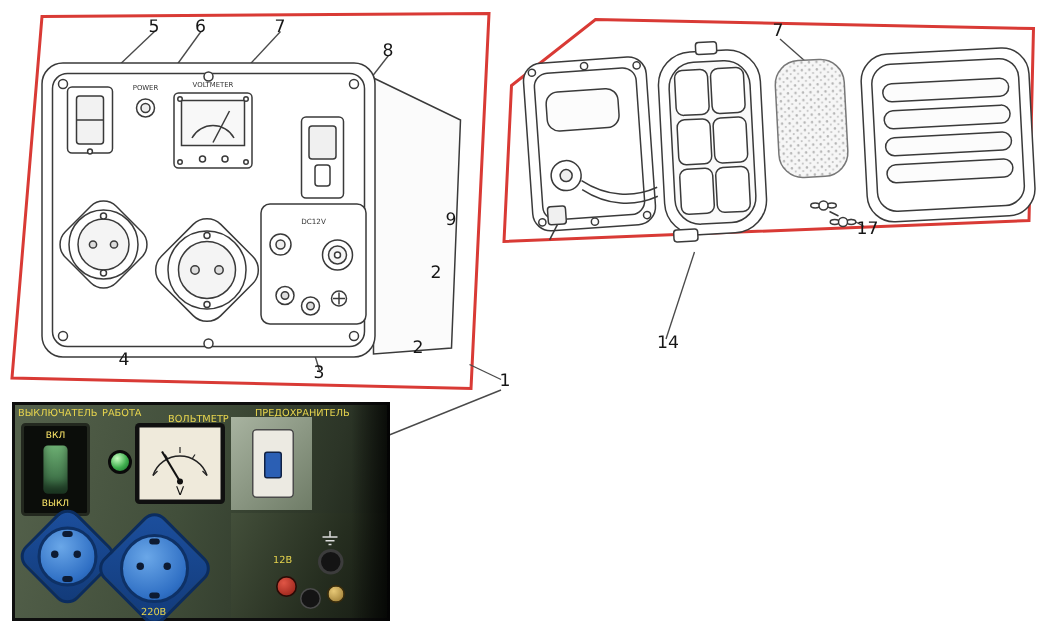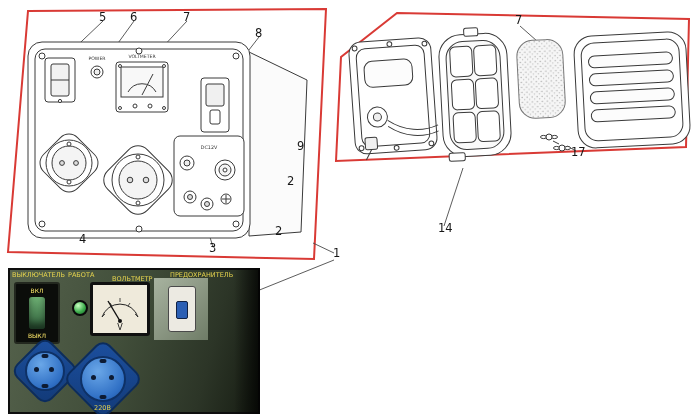--- a/index.html
+++ b/index.html
@@ -277,17 +277,30 @@
     <div class="socket-outer" style="left:66px;top:82px;width:54px;height:54px"></div>
     <div class="socket-face" style="left:72px;top:88px;width:42px;height:42px">
       <div class="socket-hole" style="left:9px;top:17px"></div>
       <div class="socket-hole" style="left:27px;top:17px"></div>
       <div class="socket-notch" style="top:1px"></div>
       <div class="socket-notch" style="bottom:1px"></div>
     </div>
 
     <span class="plabel" style="left:86px;top:137px">220В</span>
 
+    <div class="dc-plate">
+      <span class="plabel" style="left:28px;top:28px">12В</span>
+      <svg width="12" height="10" viewBox="0 0 12 10" style="position:absolute;left:60px;top:12px">
+        <line x1="6" y1="0" x2="6" y2="4" stroke="#dddddd" stroke-width="1"></line>
+        <line x1="1" y1="4" x2="11" y2="4" stroke="#dddddd" stroke-width="1"></line>
+        <line x1="3" y1="6.5" x2="9" y2="6.5" stroke="#dddddd" stroke-width="1"></line>
+        <line x1="5" y1="9" x2="7" y2="9" stroke="#dddddd" stroke-width="1"></line>
+      </svg>
+      <div class="term" style="left:58px;top:24px;width:13px;height:13px;background:#141414;border:2px solid #3c3c3c"></div>
+      <div class="term" style="left:30px;top:42px;width:12px;height:12px;background:radial-gradient(circle at 35% 30%,#e05545,#8f1d14);border:1px solid #2a0a06"></div>
+      <div class="term" style="left:46px;top:50px;width:12px;height:12px;background:#141414;border:1px solid #4a4a4a"></div>
+      <div class="term" style="left:64px;top:48px;width:10px;height:10px;background:radial-gradient(circle at 35% 30%,#e7c876,#96762f);border:1px solid #3a2c0c"></div>
+    </div>
 
     <div class="photo-vignette"></div>
   </div>
 
 </div>
 
 </body></html>

